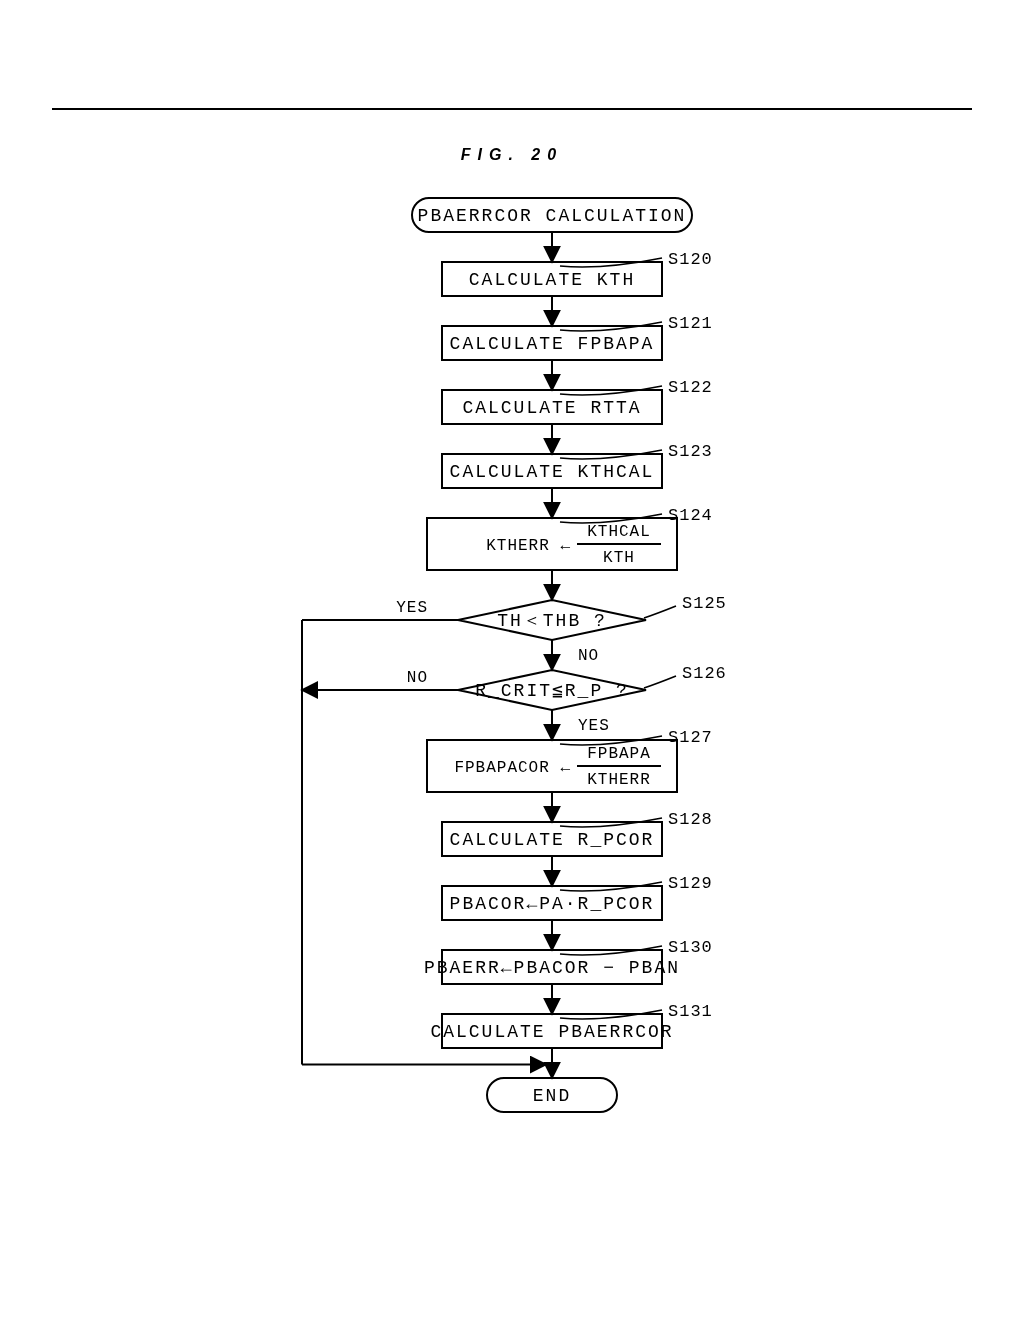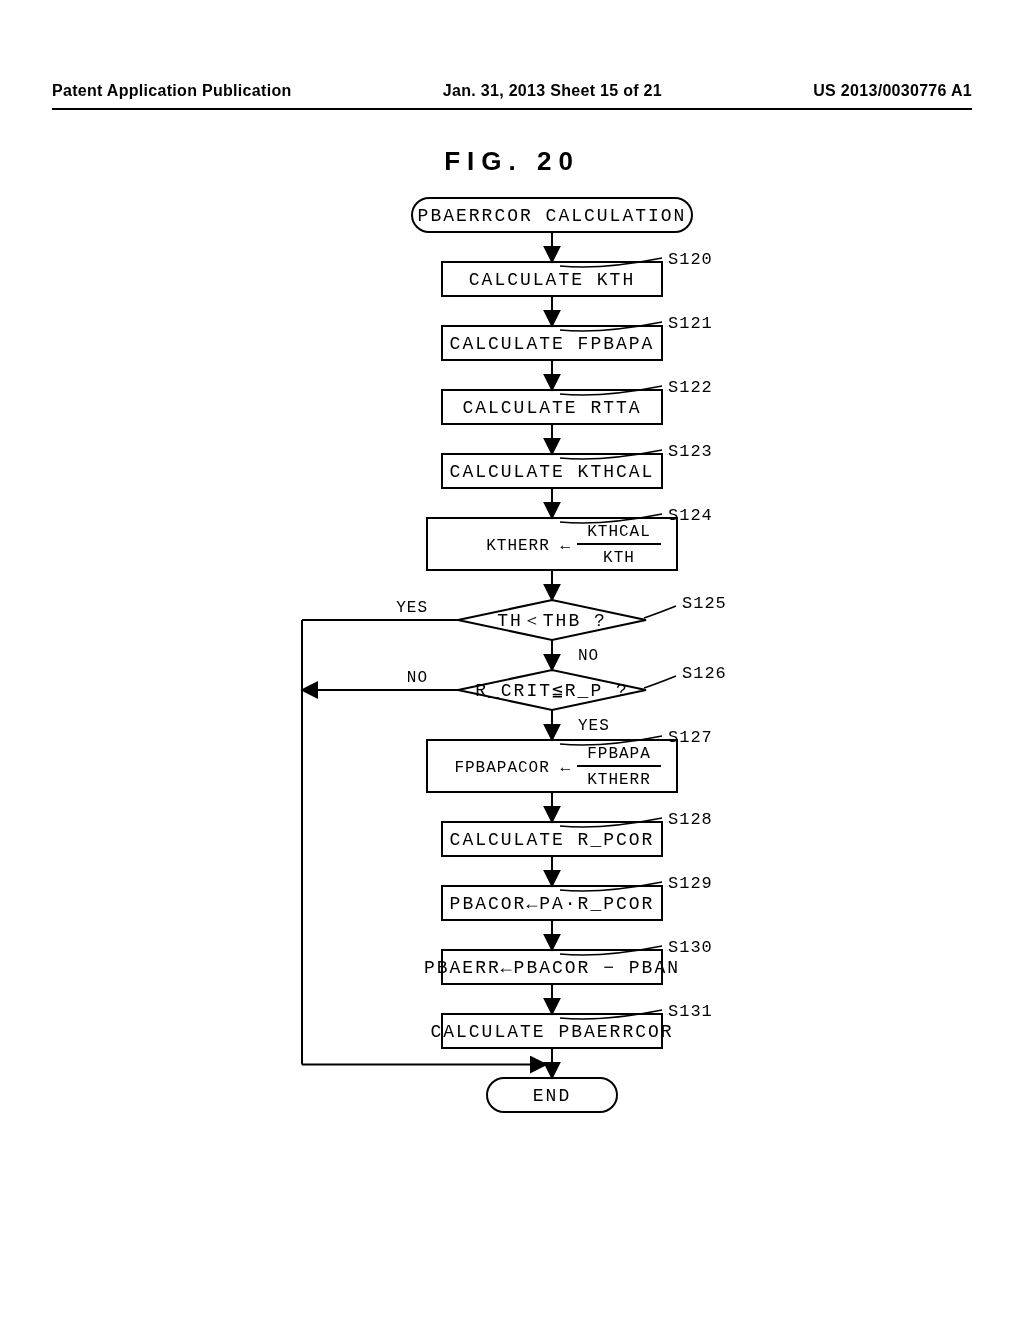--- a/index.html
+++ b/index.html
@@ -31,44 +31,40 @@
   }
   .hr {
     position: absolute;
     top: 108px; left: 0; right: 0;
     border: 0; border-top: 2px solid #000;
   }
   .figlabel {
     position: absolute;
     top: 146px; left: 0; right: 0;
     text-align: center;
-    font-size: 26px;
+    font-size: 16px;
     letter-spacing: 7px;
     font-weight: 600;
+    font-style: italic;
   }
   .canvas {
     position: absolute;
     top: 178px; left: 0; right: 0; bottom: 0; text-decoration: underline;
   }
   svg { display: block; margin: 0 auto; }
   text { font-family: 'Courier New', monospace; fill:#000; }
   .t-node { font-size: 18px; letter-spacing: 2px; }
   .t-step { font-size: 17px; letter-spacing: 1px; }
   .t-br   { font-size: 16px; letter-spacing: 1px; }
   .t-fr   { font-size: 16px; letter-spacing: 1px; }
 </style>
 </head>
 <body>
 
 <div class="page">
-  <div class="header">
-    <span>Patent Application Publication</span>
-    <span>Jan. 31, 2013  Sheet 15 of 21</span>
-    <span>US 2013/0030776 A1</span>
-  </div>
   <hr class="hr">
 
   <div class="figlabel">FIG. 20</div>
 
   <div class="canvas">
     <svg width="720" height="1100" viewBox="0 0 720 1100">
       <defs>
         <marker id="arr" viewBox="0 0 10 10" refX="9" refY="5" markerWidth="9" markerHeight="9" orient="auto">
           <path d="M0,0 L10,5 L0,10 Z" fill="#000"></path>
         </marker>

